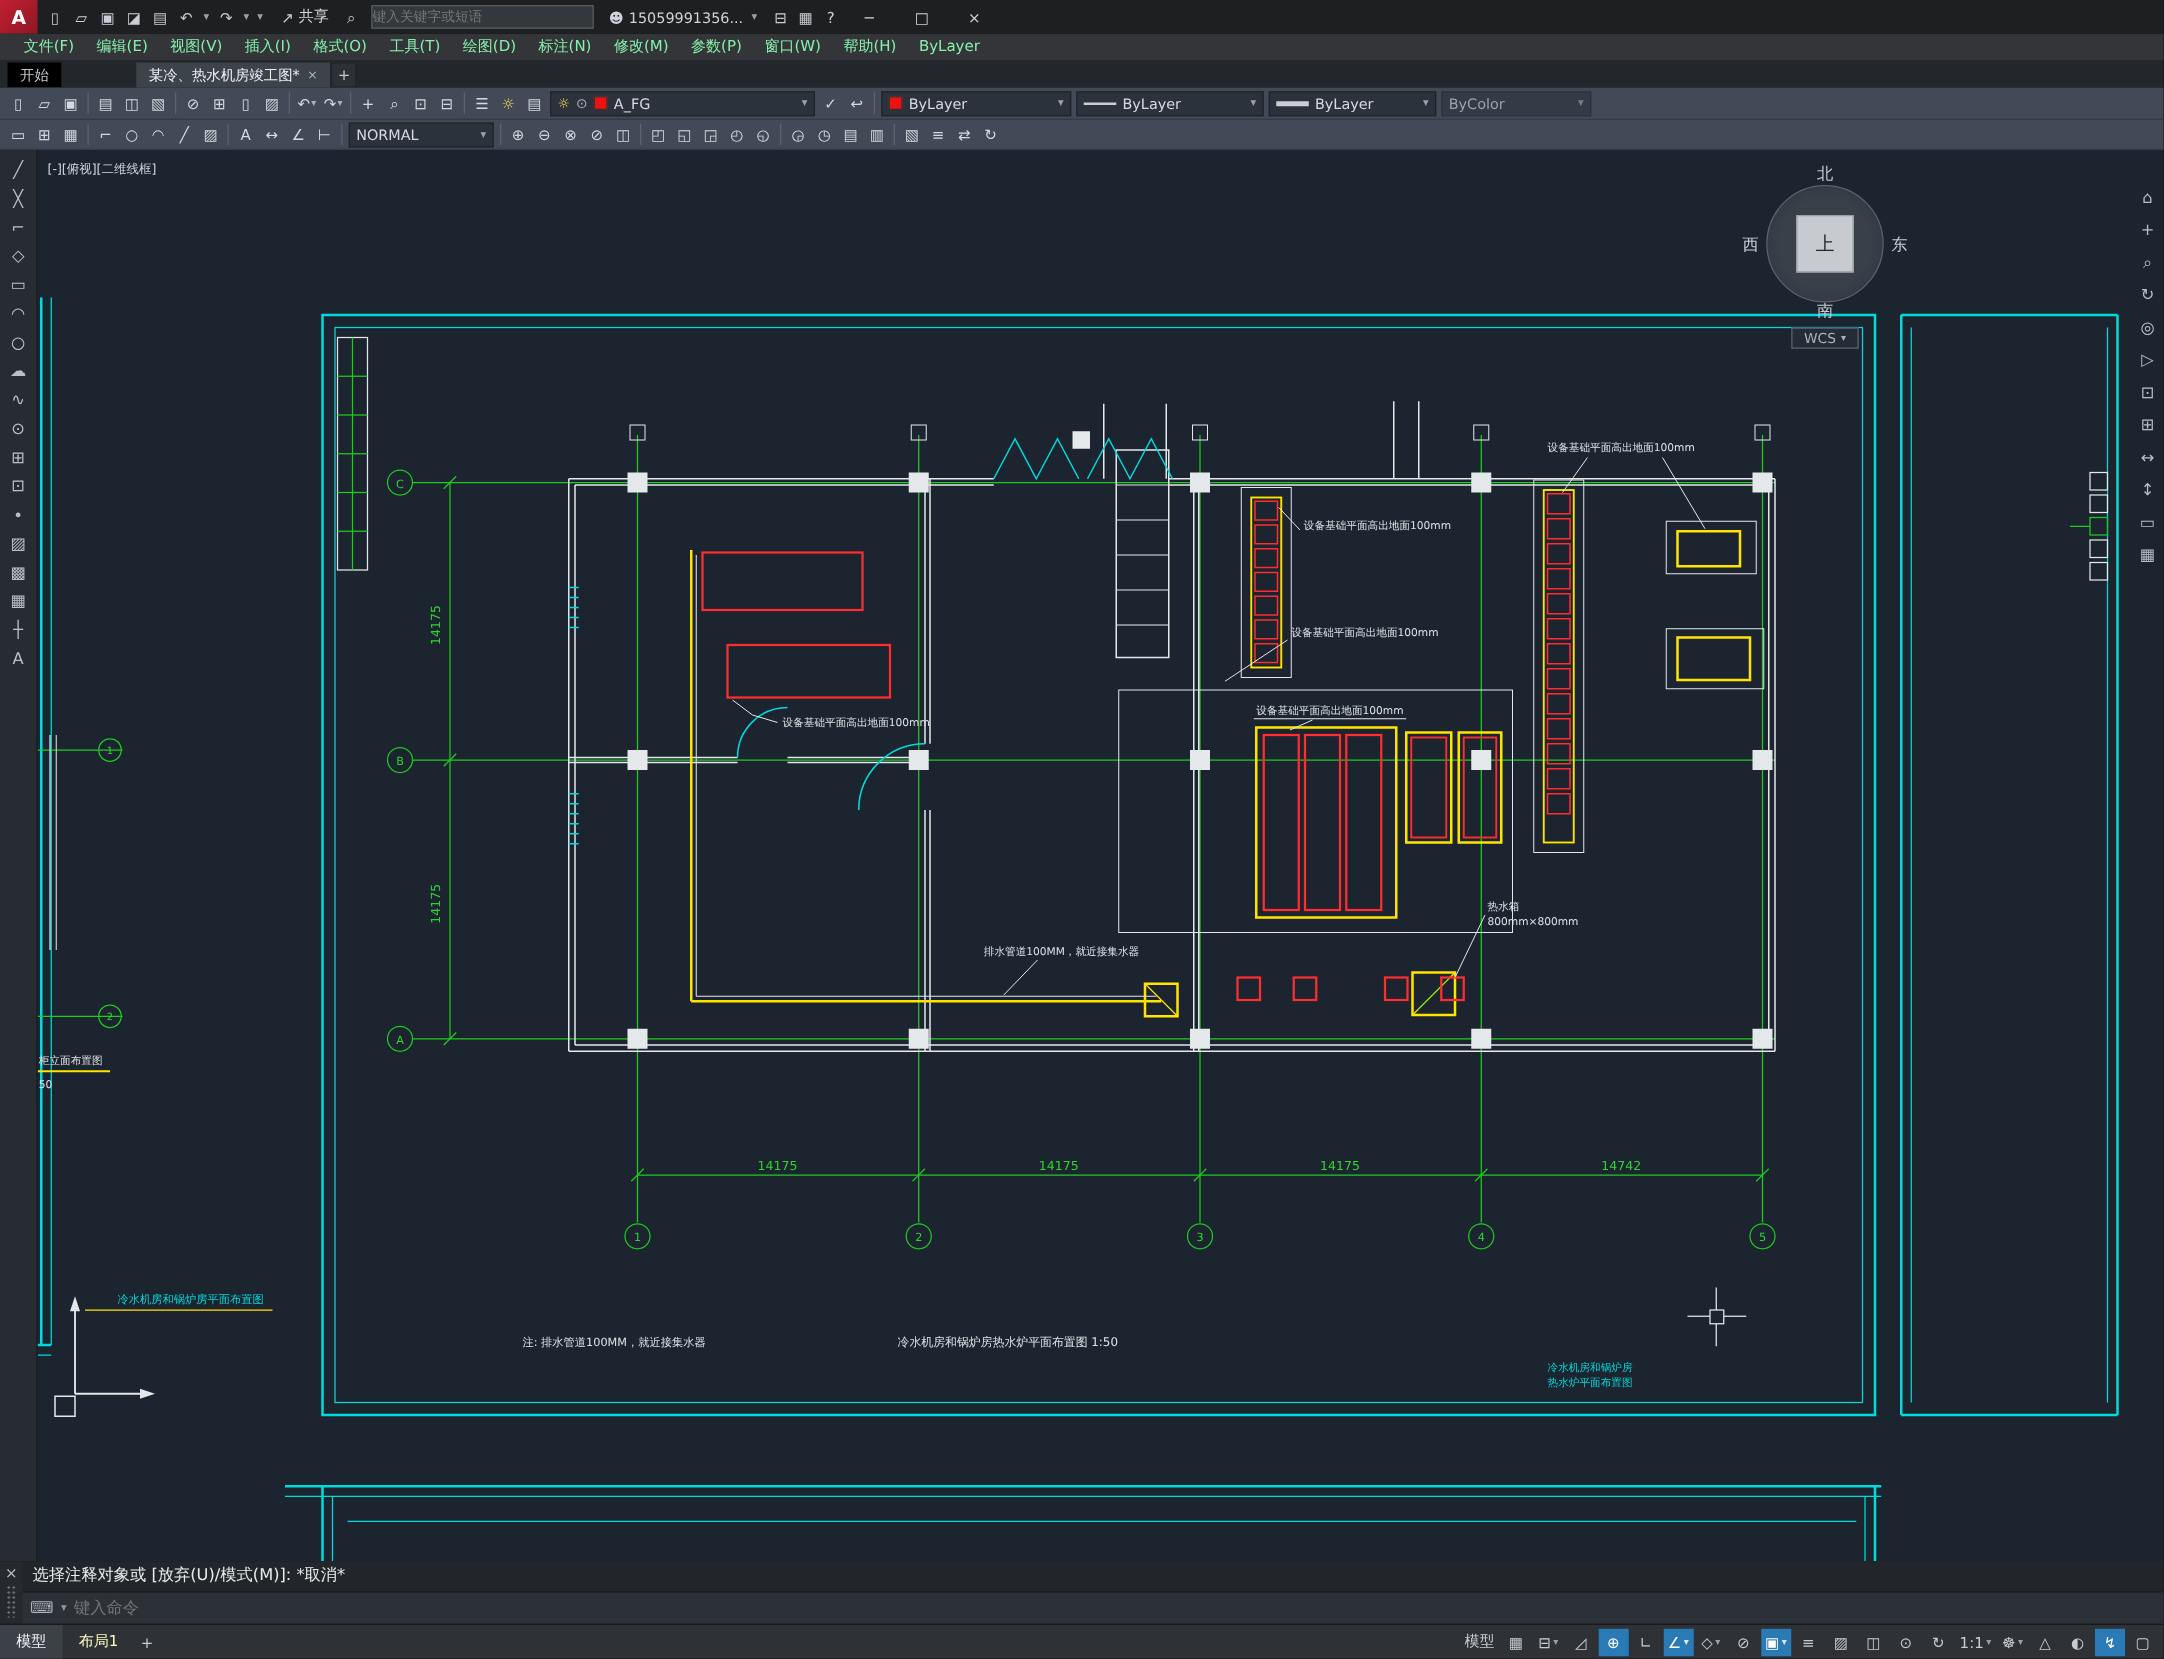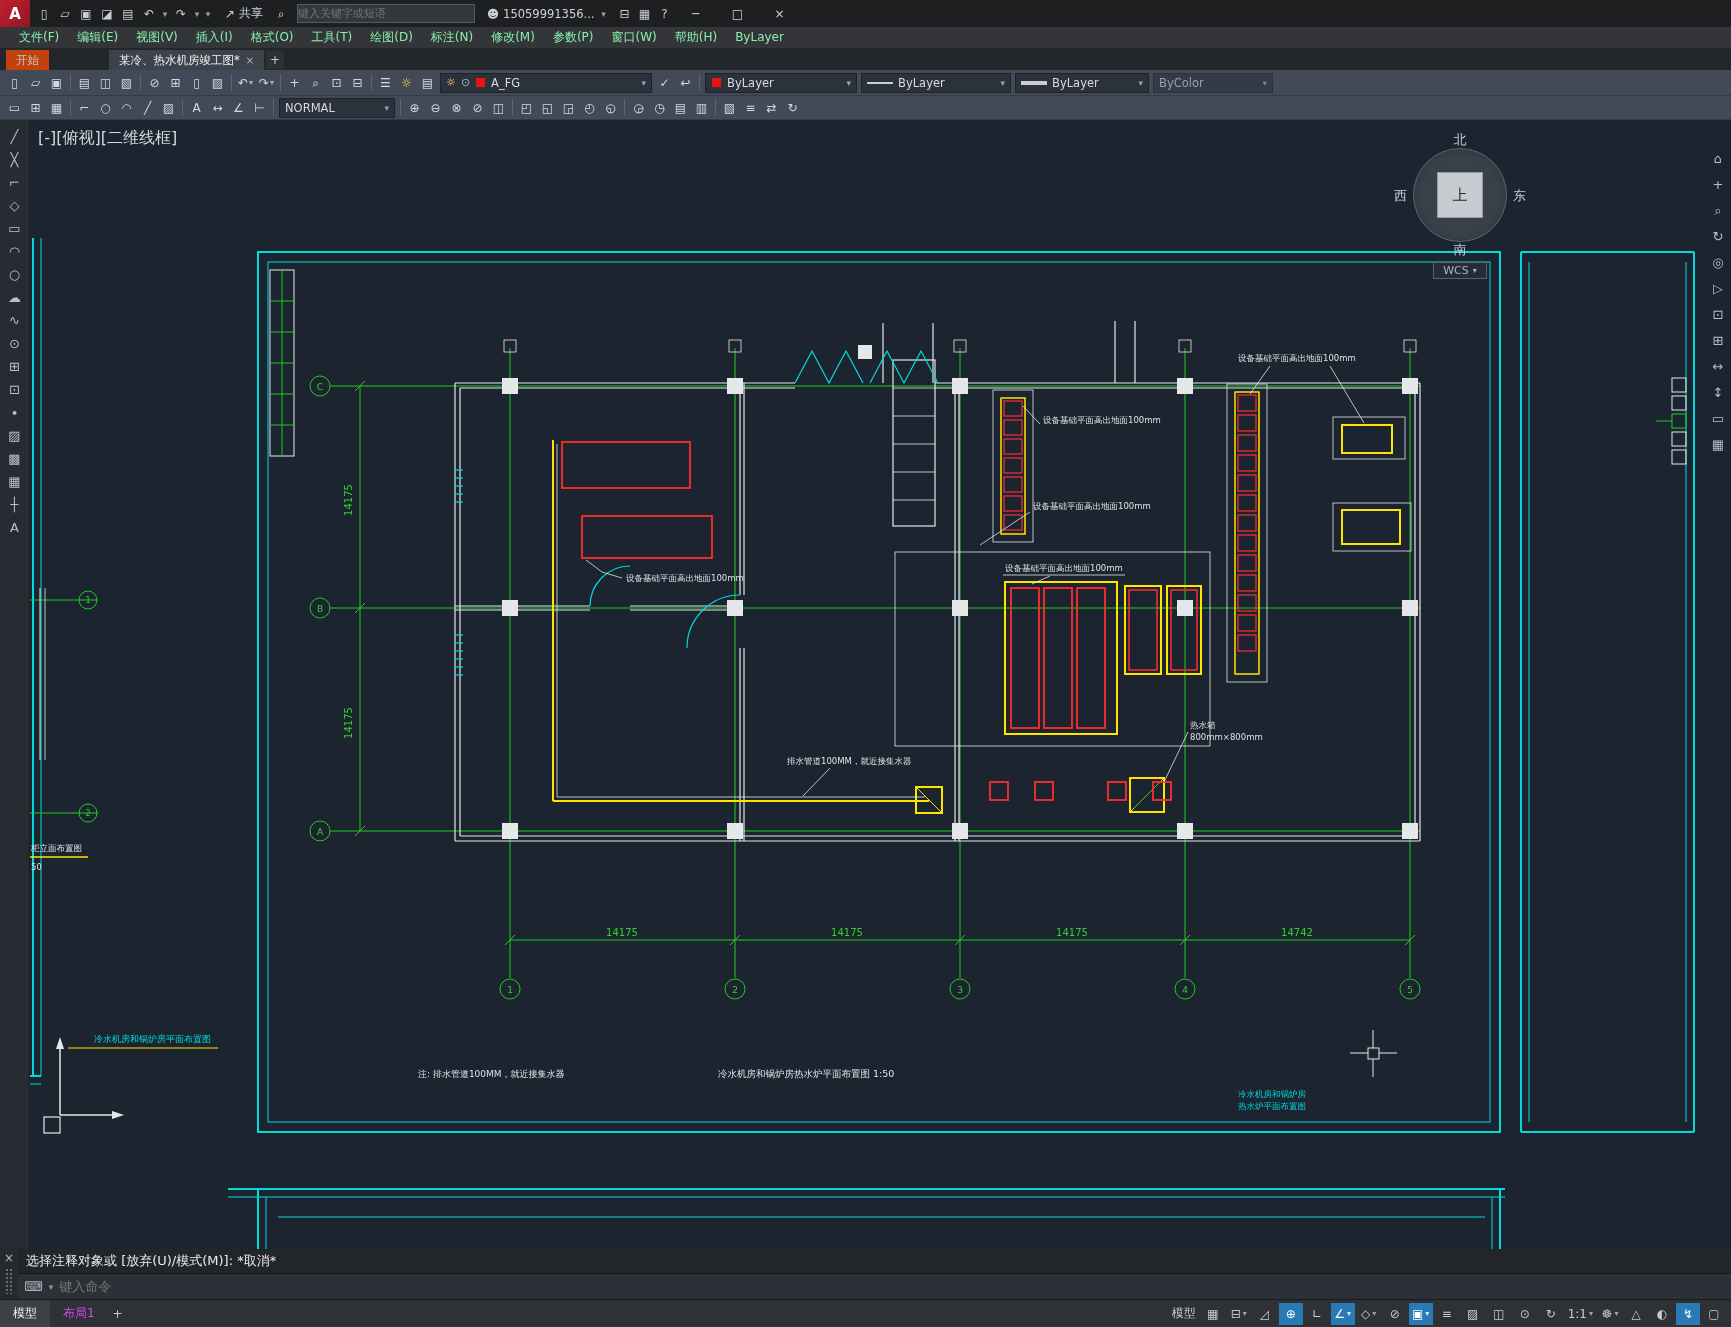--- a/index.html
+++ b/index.html
@@ -17,42 +17,42 @@
 .search-wrap{display:flex;align-items:center;background:#33383d;border:1px solid #555b61;height:19px;width:178px;margin:0 6px;padding:0 0;gap:4px}
 .search-wrap input{flex:1;background:transparent;border:none;outline:none;color:#cfd4da;font-size:11px;font-family:inherit;min-width:0}
 .account{display:flex;align-items:center;gap:4px;color:#cfd4da;font-size:11.5px;padding:0 6px;white-space:nowrap}
 .winbtns{display:flex;height:27px}
 .wbtn{width:42px;display:flex;align-items:center;justify-content:center;color:#cfd4da;font-size:12px}
 
 .menubar{height:21px;background:#333538;display:flex;align-items:center;padding-left:10px;flex:0 0 auto}
 .mitem{padding:0 9px;height:21px;line-height:21px;color:#86efac;font-size:12px;white-space:nowrap}
 
 .tabsrow{height:22px;background:#23262a;display:flex;align-items:flex-end;padding-left:6px;gap:2px;flex:0 0 auto}
-.ftab{height:20px;display:flex;align-items:center;padding:0 10px;font-size:11.5px;color:#c3c8cd;background:#c2410c;gap:6px;white-space:nowrap}
+.ftab{height:20px;display:flex;align-items:center;padding:0 10px;font-size:11.5px;color:#c3c8cd;background:#000000;gap:6px;white-space:nowrap}
 .ftab.active{background:#3d434a;color:#eef1f3;margin-left:58px}
 .ftab .x{color:#aeb4ba;font-size:10px}
 .addtab{width:18px;height:18px;display:flex;align-items:center;justify-content:center;background:#2d3136;color:#c3c8cd;margin-bottom:1px}
 
 .toolbar{background:#424a57;display:flex;align-items:center;padding:0 4px;flex:0 0 auto;border-bottom:1px solid #343b46}
 .tb1{height:26px}.tb2{height:24px}
 .ic{min-width:21px;height:20px;display:flex;align-items:center;justify-content:center;color:#d4d9df;font-size:12px;padding:0 1px}
 .ic .mini{font-size:8px;color:#aab1b8;margin-left:1px}
 .vsep{width:1px;height:17px;background:#5b6370;margin:0 3px}
 .dd{height:20px;background:#2c323c;border:1px solid #1e232b;display:flex;align-items:center;padding:0 5px;gap:5px;margin:0 2px;font-size:11.5px;color:#d7dbe0;white-space:nowrap}
 .dd .caret{margin-left:auto;font-size:9px;color:#9aa1a9}
 .swatch{width:11px;height:11px;background:#e11;border:1px solid #333;flex:0 0 auto}
 .ltline{width:26px;height:2px;background:#c9ced4;flex:0 0 auto}
 .ltline.thick{height:4px}
 
 .main{flex:1;display:flex;min-height:0}
 .palette{width:30px;background:#272c33;border-right:1px solid #1a1e24;display:flex;flex-direction:column;align-items:center;padding-top:5px;gap:1px;flex:0 0 auto}
 .pic{width:24px;height:22px;display:flex;align-items:center;justify-content:center;color:#b9c0c8;font-size:13px}
 .canvas{flex:1;position:relative;background:#1c2430;overflow:hidden}
 svg.plan{position:absolute;left:0;top:0;width:100%;height:100%}
-.vp-label{position:absolute;left:8px;top:8px;color:#d2d8de;font-size:16px}
+.vp-label{position:absolute;left:8px;top:8px;color:#d2d8de;font-size:10px}
 .navbar{position:absolute;right:1px;top:26px;display:flex;flex-direction:column;gap:1px;align-items:center}
 .nic{width:24px;height:25px;display:flex;align-items:center;justify-content:center;color:#b6bec6;font-size:13px}
 .vc{position:absolute;left:1374px;top:12px;width:112px;text-align:center;color:#c6ccd2;font-size:13px}
 .vc-ring{width:94px;height:94px;border-radius:50%;margin:0 auto;background:radial-gradient(circle,#38404a 55%,#2b323b 100%);border:1px solid #5a6470;display:flex;align-items:center;justify-content:center;position:relative}
 .vc-face{width:46px;height:46px;background:#c7cbd0;color:#22272c;display:flex;align-items:center;justify-content:center;font-size:15px;border:1px solid #969da5}
 .vc-w{position:absolute;left:-20px;top:38px}
 .vc-e{position:absolute;right:-20px;top:38px}
 .vc-row{height:16px;line-height:16px}
 .wcs-pill{display:inline-flex;align-items:center;gap:4px;margin-top:4px;padding:1px 9px;border:1px solid #5a6470;background:rgba(40,46,54,.85);color:#aab2ba;font-size:11px}
 
@@ -61,21 +61,21 @@
 .cmd-x{color:#b9bfc5;font-size:12px;line-height:12px}
 .dots{width:8px;height:26px;background-image:radial-gradient(#6a7077 1px,transparent 1px);background-size:4px 4px}
 .cmd-main{flex:1;display:flex;flex-direction:column;min-width:0}
 .cmd-history{height:24px;line-height:24px;padding-left:8px;color:#e8ebee;font-size:13px;background:#22262a;white-space:nowrap}
 .cmd-input{height:26px;display:flex;align-items:center;gap:6px;padding-left:6px;background:#2c3137;border-top:1px solid #15181b}
 .cmd-icon{color:#aeb4bb;font-size:13px}
 .cmd-caret{color:#8f969d;font-size:9px}
 .cmd-input input{flex:1;background:transparent;border:none;outline:none;color:#dde1e5;font-size:13px;font-family:inherit}
 
 .status{height:28px;background:#2e3236;border-top:1px solid #17191c;display:flex;align-items:center;flex:0 0 auto;font-size:12px}
-.stab{padding:0 13px;height:100%;display:flex;align-items:center;color:#d946ef;white-space:nowrap}
+.stab{padding:0 13px;height:100%;display:flex;align-items:center;color:#fef9c3;white-space:nowrap}
 .stab.active{background:#3c4147;color:#eef1f3}
 .saddtab{width:20px;height:100%;display:flex;align-items:center;justify-content:center;color:#c6ccd2}
 .sicons{margin-left:auto;display:flex;align-items:center;gap:2px;padding-right:5px}
 .sic{min-width:24px;height:22px;display:flex;align-items:center;justify-content:center;color:#c6ccd2;font-size:12px;padding:0 3px;gap:2px;white-space:nowrap}
 .sic.active{background:#2a7ab5;color:#fff}
 .sic .caret{font-size:8px;color:#9aa1a9}
 .sic.active .caret{color:#dce8f2}
 
 .cy{stroke:#00dcdc;fill:none}
 .gr{stroke:#1ecb1e;fill:none}

